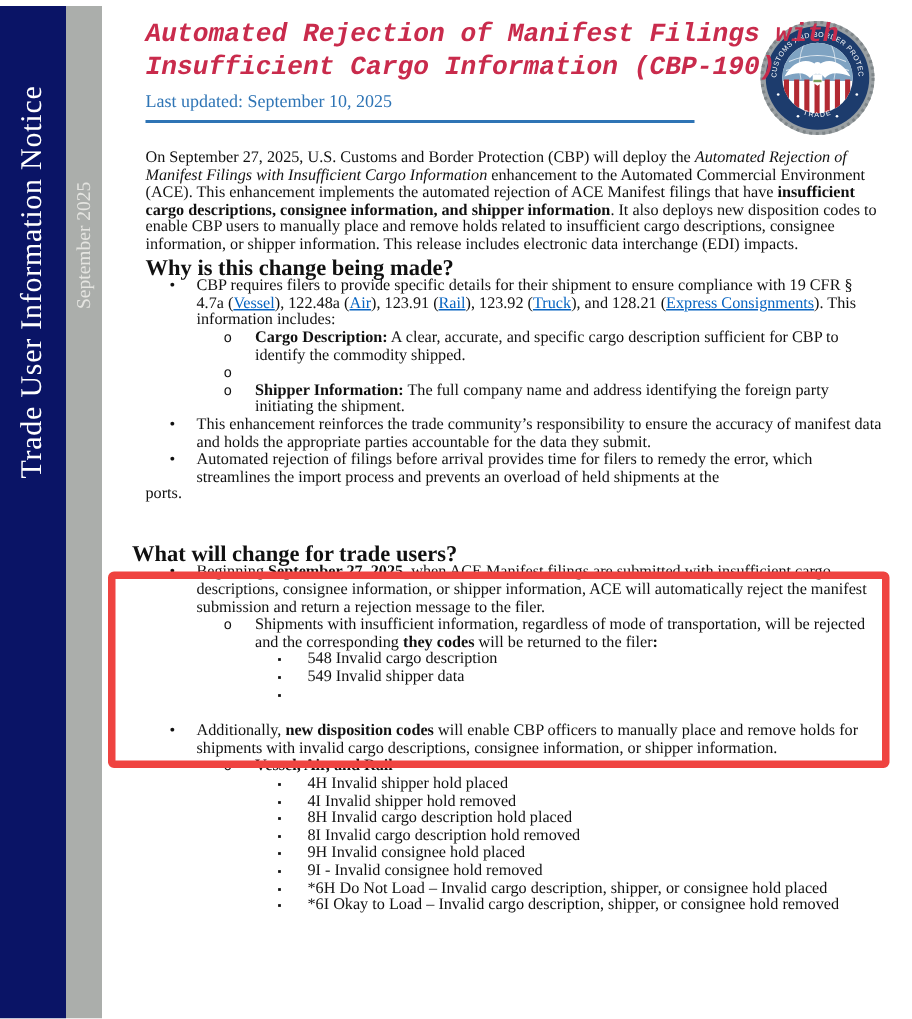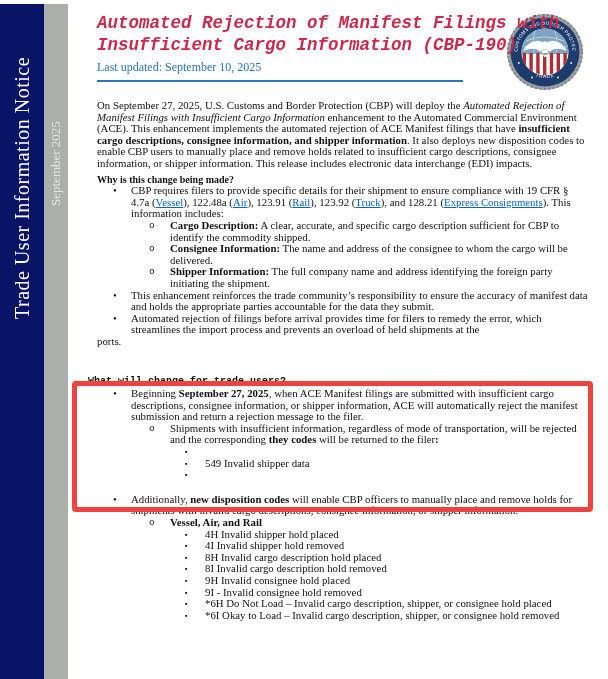--- a/index.html
+++ b/index.html
@@ -25,22 +25,22 @@
     color:#e4e4e0;font-size:13px;white-space:nowrap;
   }
 
   
   .content{position:absolute;left:97px;top:12px;width:492px;}
   .doc-title{font-size:17.5px;line-height:22px;font-weight:bold;font-style:italic;color:#c92b4c;font-family:Liberation Mono, monospace;}
   .last-updated{font-size:12px;line-height:17px;color:#2e74b5;margin-top:3px;}
   .rule{margin-top:4px;width:366px;height:2px;background:#2e74b5;}
 
   .para{margin:18px 0 0 0;font-size:10.8px;line-height:11.6px;}
-  .h{font-size:10px;line-height:11.6px;font-weight:bold;margin-top:4px;}
-  .h2{margin-top:29px;margin-left:-9px;font-family:Liberation Mono, monospace;}
+  .h{font-size:15px;line-height:11.6px;font-weight:bold;margin-top:4px;}
+  .h2{margin-top:29px;margin-left:-9px;}
 
   .li{display:flex;font-size:10.8px;line-height:11.6px;}
   .l1{padding-left:16px;}
   .l1 .mk{width:18px;flex:none;}
   .l2{padding-left:52px;}
   .l2 .mk{width:21px;flex:none;font-family:"Liberation Mono",monospace;font-size:9.5px;}
   .l3{padding-left:88px;}
   .l3 .mk{width:20px;flex:none;font-size:7.5px;}
   .tx{flex:1;}
   .tail{font-size:10.8px;line-height:11.6px;}
@@ -130,21 +130,20 @@
     <div class="li l1">
       <span class="mk">•</span>
       <span class="tx"><span>CBP requires filers to provide specific details for their shipment to ensure compliance with 19 CFR § 4.7a (</span><span class="seg-link">Vessel</span><span>), 122.48a (</span><span class="seg-link">Air</span><span>), 123.91 (</span><span class="seg-link">Rail</span><span>), 123.92 (</span><span class="seg-link">Truck</span><span>), and 128.21 (</span><span class="seg-link">Express Consignments</span><span>).  This information includes:</span></span>
     </div>
     <div class="li l2">
       <span class="mk">o</span>
       <span class="tx"><span class="seg-bold">Cargo Description:</span><span> A clear, accurate, and specific cargo description sufficient for CBP to identify the commodity shipped.</span></span>
     </div>
     <div class="li l2">
       <span class="mk">o</span>
-      <span class="tx"><span class="seg-bold">Consignee Information:</span><span> The name and address of the consignee to whom the cargo will be delivered.</span></span>
     </div>
     <div class="li l2">
       <span class="mk">o</span>
       <span class="tx"><span class="seg-bold">Shipper Information:</span><span> The full company name and address identifying the foreign party initiating the shipment.</span></span>
     </div>
     <div class="li l1">
       <span class="mk">•</span>
       <span class="tx"><span>This enhancement reinforces the trade community’s responsibility to ensure the accuracy of manifest data and holds the appropriate parties accountable for the data they submit.</span></span>
     </div>
     <div class="li l1">
@@ -158,20 +157,21 @@
     <div class="li l1">
       <span class="mk">•</span>
       <span class="tx"><span>Beginning </span><span class="seg-bold">September 27, 2025</span><span>, when ACE Manifest filings are submitted with insufficient cargo descriptions, consignee information, or shipper information, ACE will automatically reject the manifest submission and return a rejection message to the filer.</span></span>
     </div>
     <div class="li l2">
       <span class="mk">o</span>
       <span class="tx"><span>Shipments with insufficient information, regardless of mode of transportation, will be rejected and the corresponding </span><span class="seg-bold">they codes</span><span> will be returned to the filer</span><span class="seg-bold">:</span></span>
     </div>
     <div class="li l3">
       <span class="mk">▪</span>
+      <span class="tx">548 Invalid cargo description</span>
     </div>
     <div class="li l3">
       <span class="mk">▪</span>
       <span class="tx">549 Invalid shipper data</span>
     </div>
     <div class="li l3">
       <span class="mk">▪</span>
     </div>
 
     <div class="li l1 mt13">

